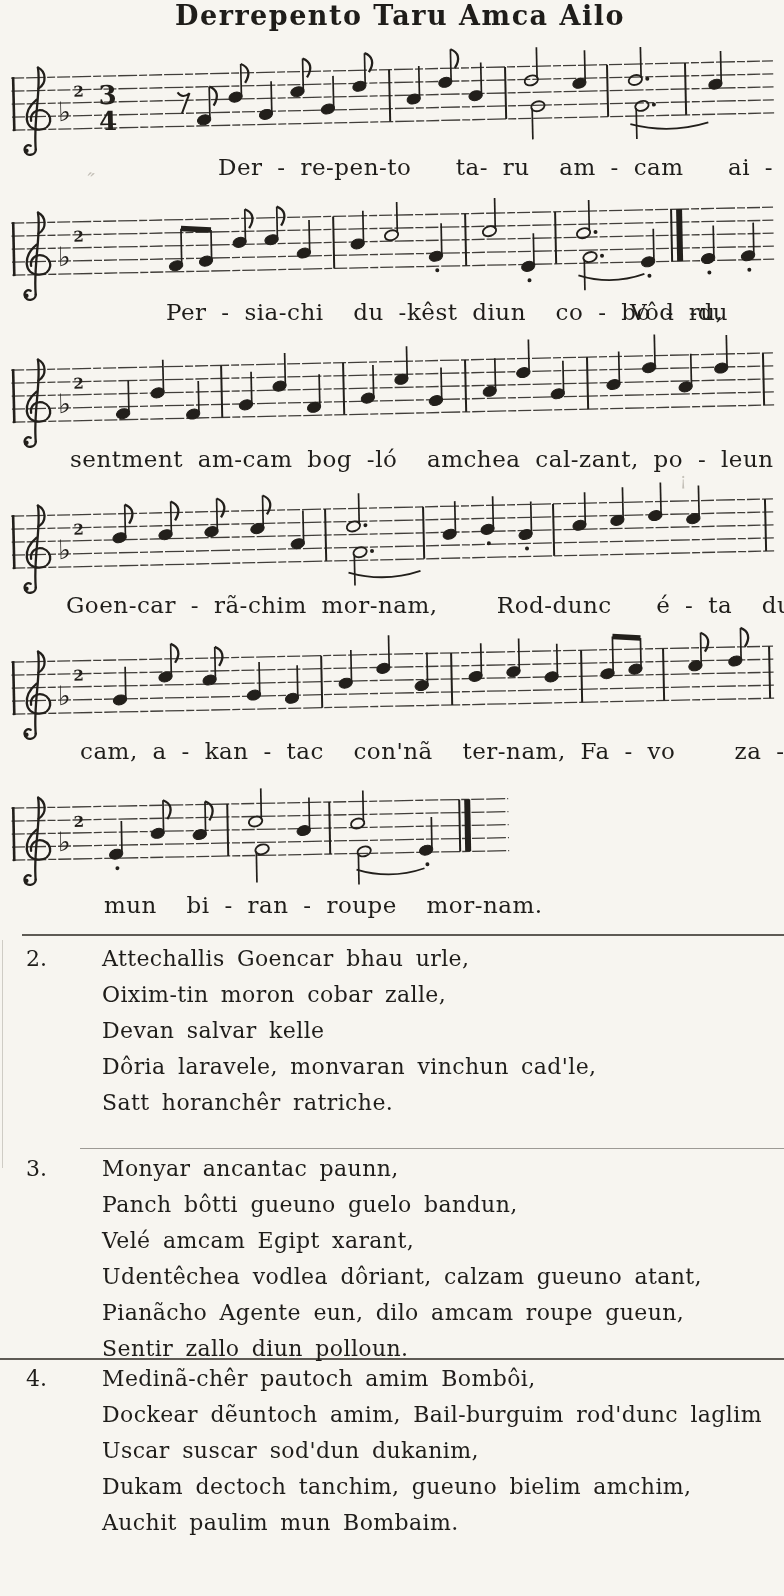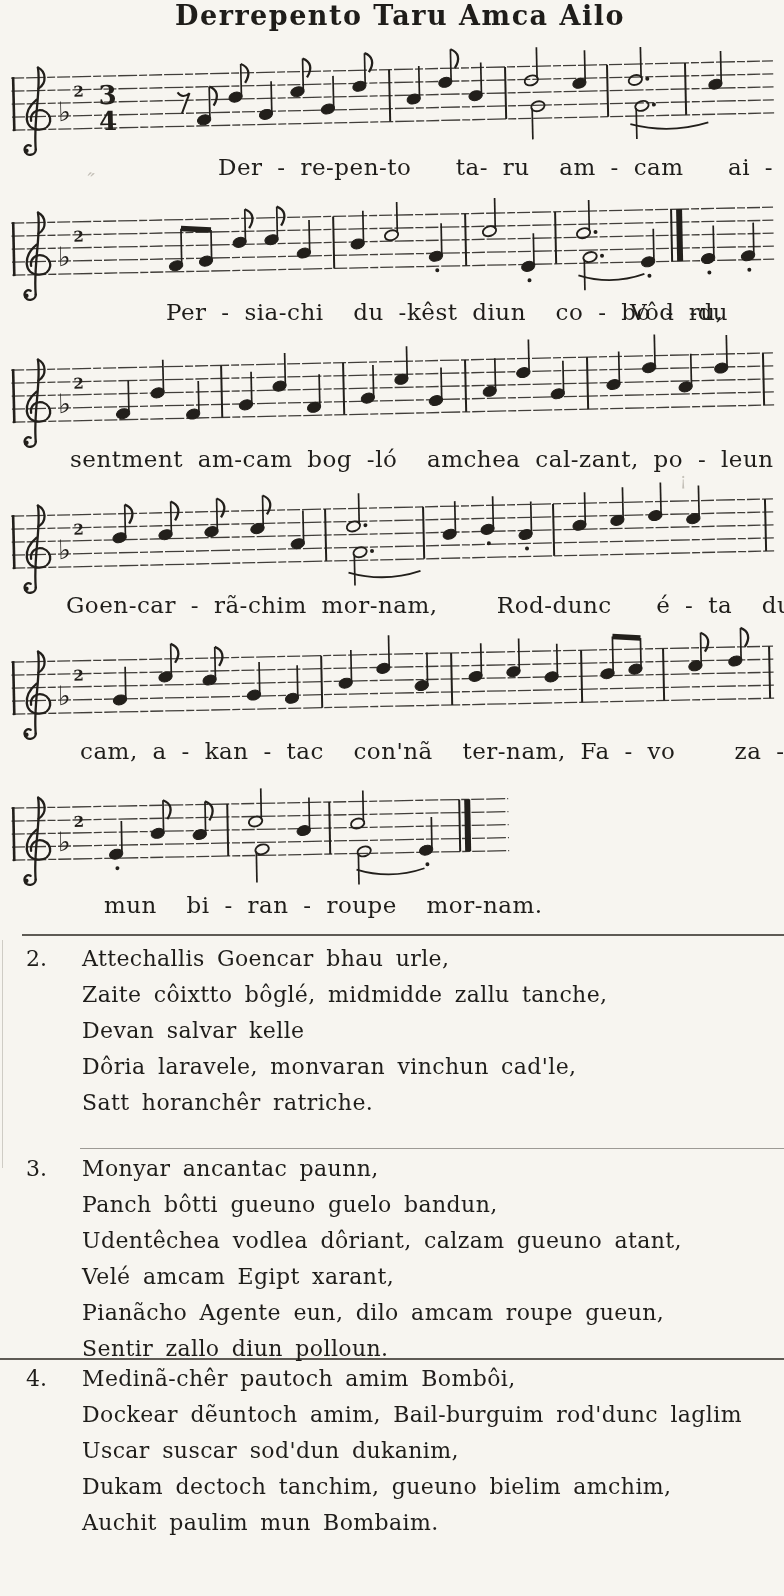--- a/index.html
+++ b/index.html
@@ -18,21 +18,21 @@
   svg.staff{position:absolute;left:0;top:0;overflow:visible;}
   .lyric{
     position:absolute;top:92px;white-space:pre;
     font-size:23px;letter-spacing:0.5px;word-spacing:7px;
   }
   .divider{position:absolute;height:2px;background:#43403a;opacity:.85;}
   .divider.thin{height:1px;opacity:.5;}
   .verse{position:absolute;left:0;width:784px;font-size:22px;}
   .vnum{position:absolute;left:26px;top:0;}
   .vlines{position:absolute;left:82px;top:0;right:6px;}
-  .vline{height:36px;white-space:nowrap;letter-spacing:0.4px;word-spacing:5px;}
+  .vline{height:36px;white-space:nowrap;letter-spacing:0.4px;word-spacing:5px;margin-left:20px;}
   .artifact{position:absolute;color:#c3bfb7;pointer-events:none;}
   .edge-line{position:absolute;left:2px;width:1px;background:#cfccc5;}
 </style>
 </head>
 <body>
 
 <div class="page">
 
   <h1 class="title">Derrepento Taru Amca Ailo</h1>
 
@@ -413,34 +413,34 @@
 
   <div class="divider" style="top:934px;left:22px;width:762px"></div>
   <div class="divider thin" style="top:1148px;left:80px;width:704px"></div>
   <div class="divider" style="top:1358px;left:0;width:784px"></div>
   <div class="edge-line" style="top:940px;height:228px"></div>
 
   <section class="verse" style="top:946px">
     <span class="vnum">2.</span>
     <div class="vlines">
       <div class="vline">Attechallis Goencar bhau urle,</div>
-      <div class="vline">Zaite côixtto bôglé, midmidde zallu tanche,</div>
+      <div class="vline">Oixim-tin moron cobar zalle,</div>
       <div class="vline">Devan salvar kelle</div>
       <div class="vline">Dôria laravele, monvaran vinchun cad'le,</div>
       <div class="vline">Satt horanchêr ratriche.</div>
     </div>
   </section>
 
   <section class="verse" style="top:1156px">
     <span class="vnum">3.</span>
     <div class="vlines">
       <div class="vline">Monyar ancantac paunn,</div>
       <div class="vline">Panch bôtti gueuno guelo bandun,</div>
+      <div class="vline">Velé amcam Egipt xarant,</div>
       <div class="vline">Udentêchea vodlea dôriant, calzam gueuno atant,</div>
-      <div class="vline">Velé amcam Egipt xarant,</div>
       <div class="vline">Pianãcho Agente eun, dilo amcam roupe gueun,</div>
       <div class="vline">Sentir zallo diun polloun.</div>
     </div>
   </section>
 
   <section class="verse" style="top:1366px">
     <span class="vnum">4.</span>
     <div class="vlines">
       <div class="vline">Medinã-chêr pautoch amim Bombôi,</div>
       <div class="vline">Dockear dẽuntoch amim, Bail-burguim rod'dunc laglim</div>

